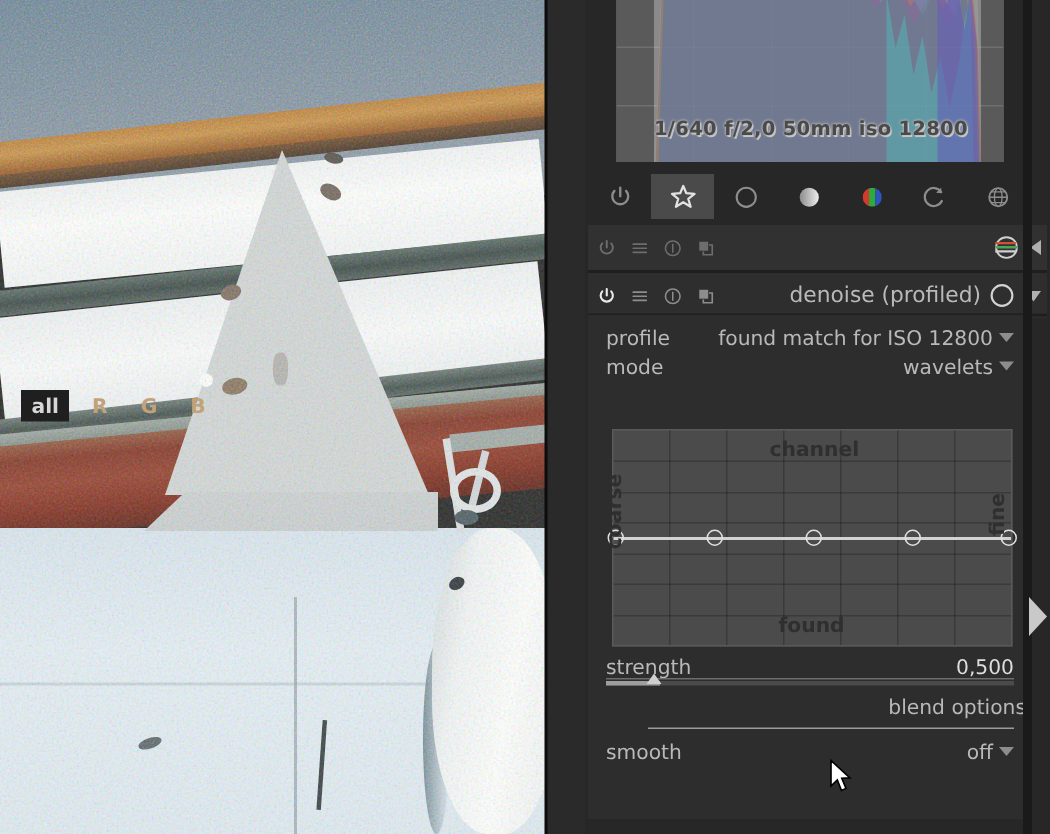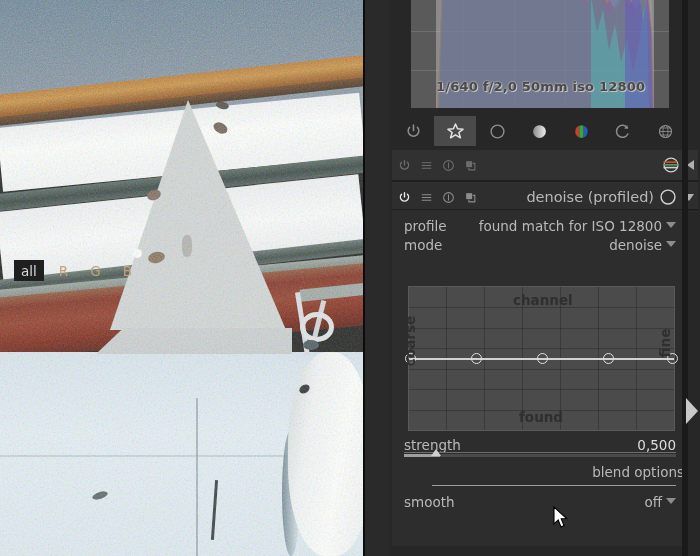--- a/index.html
+++ b/index.html
@@ -117,21 +117,21 @@
 
   
   #denoise-body{position:absolute;left:392px;top:210px;width:296px;height:336px;background:#2d2d2d;}
   .ctl-row{position:absolute;left:12px;width:272px;height:19px;font-size:13.5px;color:#b9b9b9;}
   .ctl-label{position:absolute;left:0;top:0;}
   .ctl-val{position:absolute;right:14px;top:0;text-align:left;white-space:nowrap;}
   .ctl-caret{position:absolute;right:0;top:4px;width:0;height:0;
     border-left:5px solid transparent;border-right:5px solid transparent;border-top:6px solid #8d8d8d;}
 
   
-  #chan-tabs{position:absolute;left:14px;top:260px;width:120px;height:21px;display:flex;align-items:center;}
+  #chan-tabs{position:absolute;left:14px;top:260px;width:120px;height:21px;display:flex;align-items:center;font-weight:bold;}
   .chtab{height:21px;padding:0 7px;display:flex;align-items:center;justify-content:center;
     font-size:13.5px;color:#c2a27a;margin-right:8px;cursor:pointer;}
   .chtab.sel{background:#1f1f1f;color:#d6d6d6;}
 
   
   #wave{position:absolute;left:408px;top:286px;width:265px;height:143px;background:#4b4b4b;
     border:1px solid #5a5a5a;}
   .wg-v{position:absolute;top:0;width:1px;height:143px;background:rgba(0,0,0,.22);}
   .wg-h{position:absolute;left:0;width:265px;height:1px;background:rgba(0,0,0,.22);}
   #wave-line{position:absolute;left:0;top:71px;width:265px;height:2px;background:#d2d2d2;}
@@ -363,21 +363,21 @@
   <div id="denoise-body"></div>
 
   <div class="ctl-row" style="left:404px;top:218px">
     <span class="ctl-label">profile</span>
     <span class="ctl-val">found match for ISO 12800</span>
     <span class="ctl-caret"></span>
   </div>
 
   <div class="ctl-row" style="left:404px;top:237px">
     <span class="ctl-label">mode</span>
-    <span class="ctl-val">denoise</span>
+    <span class="ctl-val">wavelets</span>
     <span class="ctl-caret"></span>
   </div>
 
   <div id="chan-tabs">
     <div class="chtab sel">all</div>
     <div class="chtab">R</div>
     <div class="chtab">G</div>
     <div class="chtab">B</div>
   </div>
 

